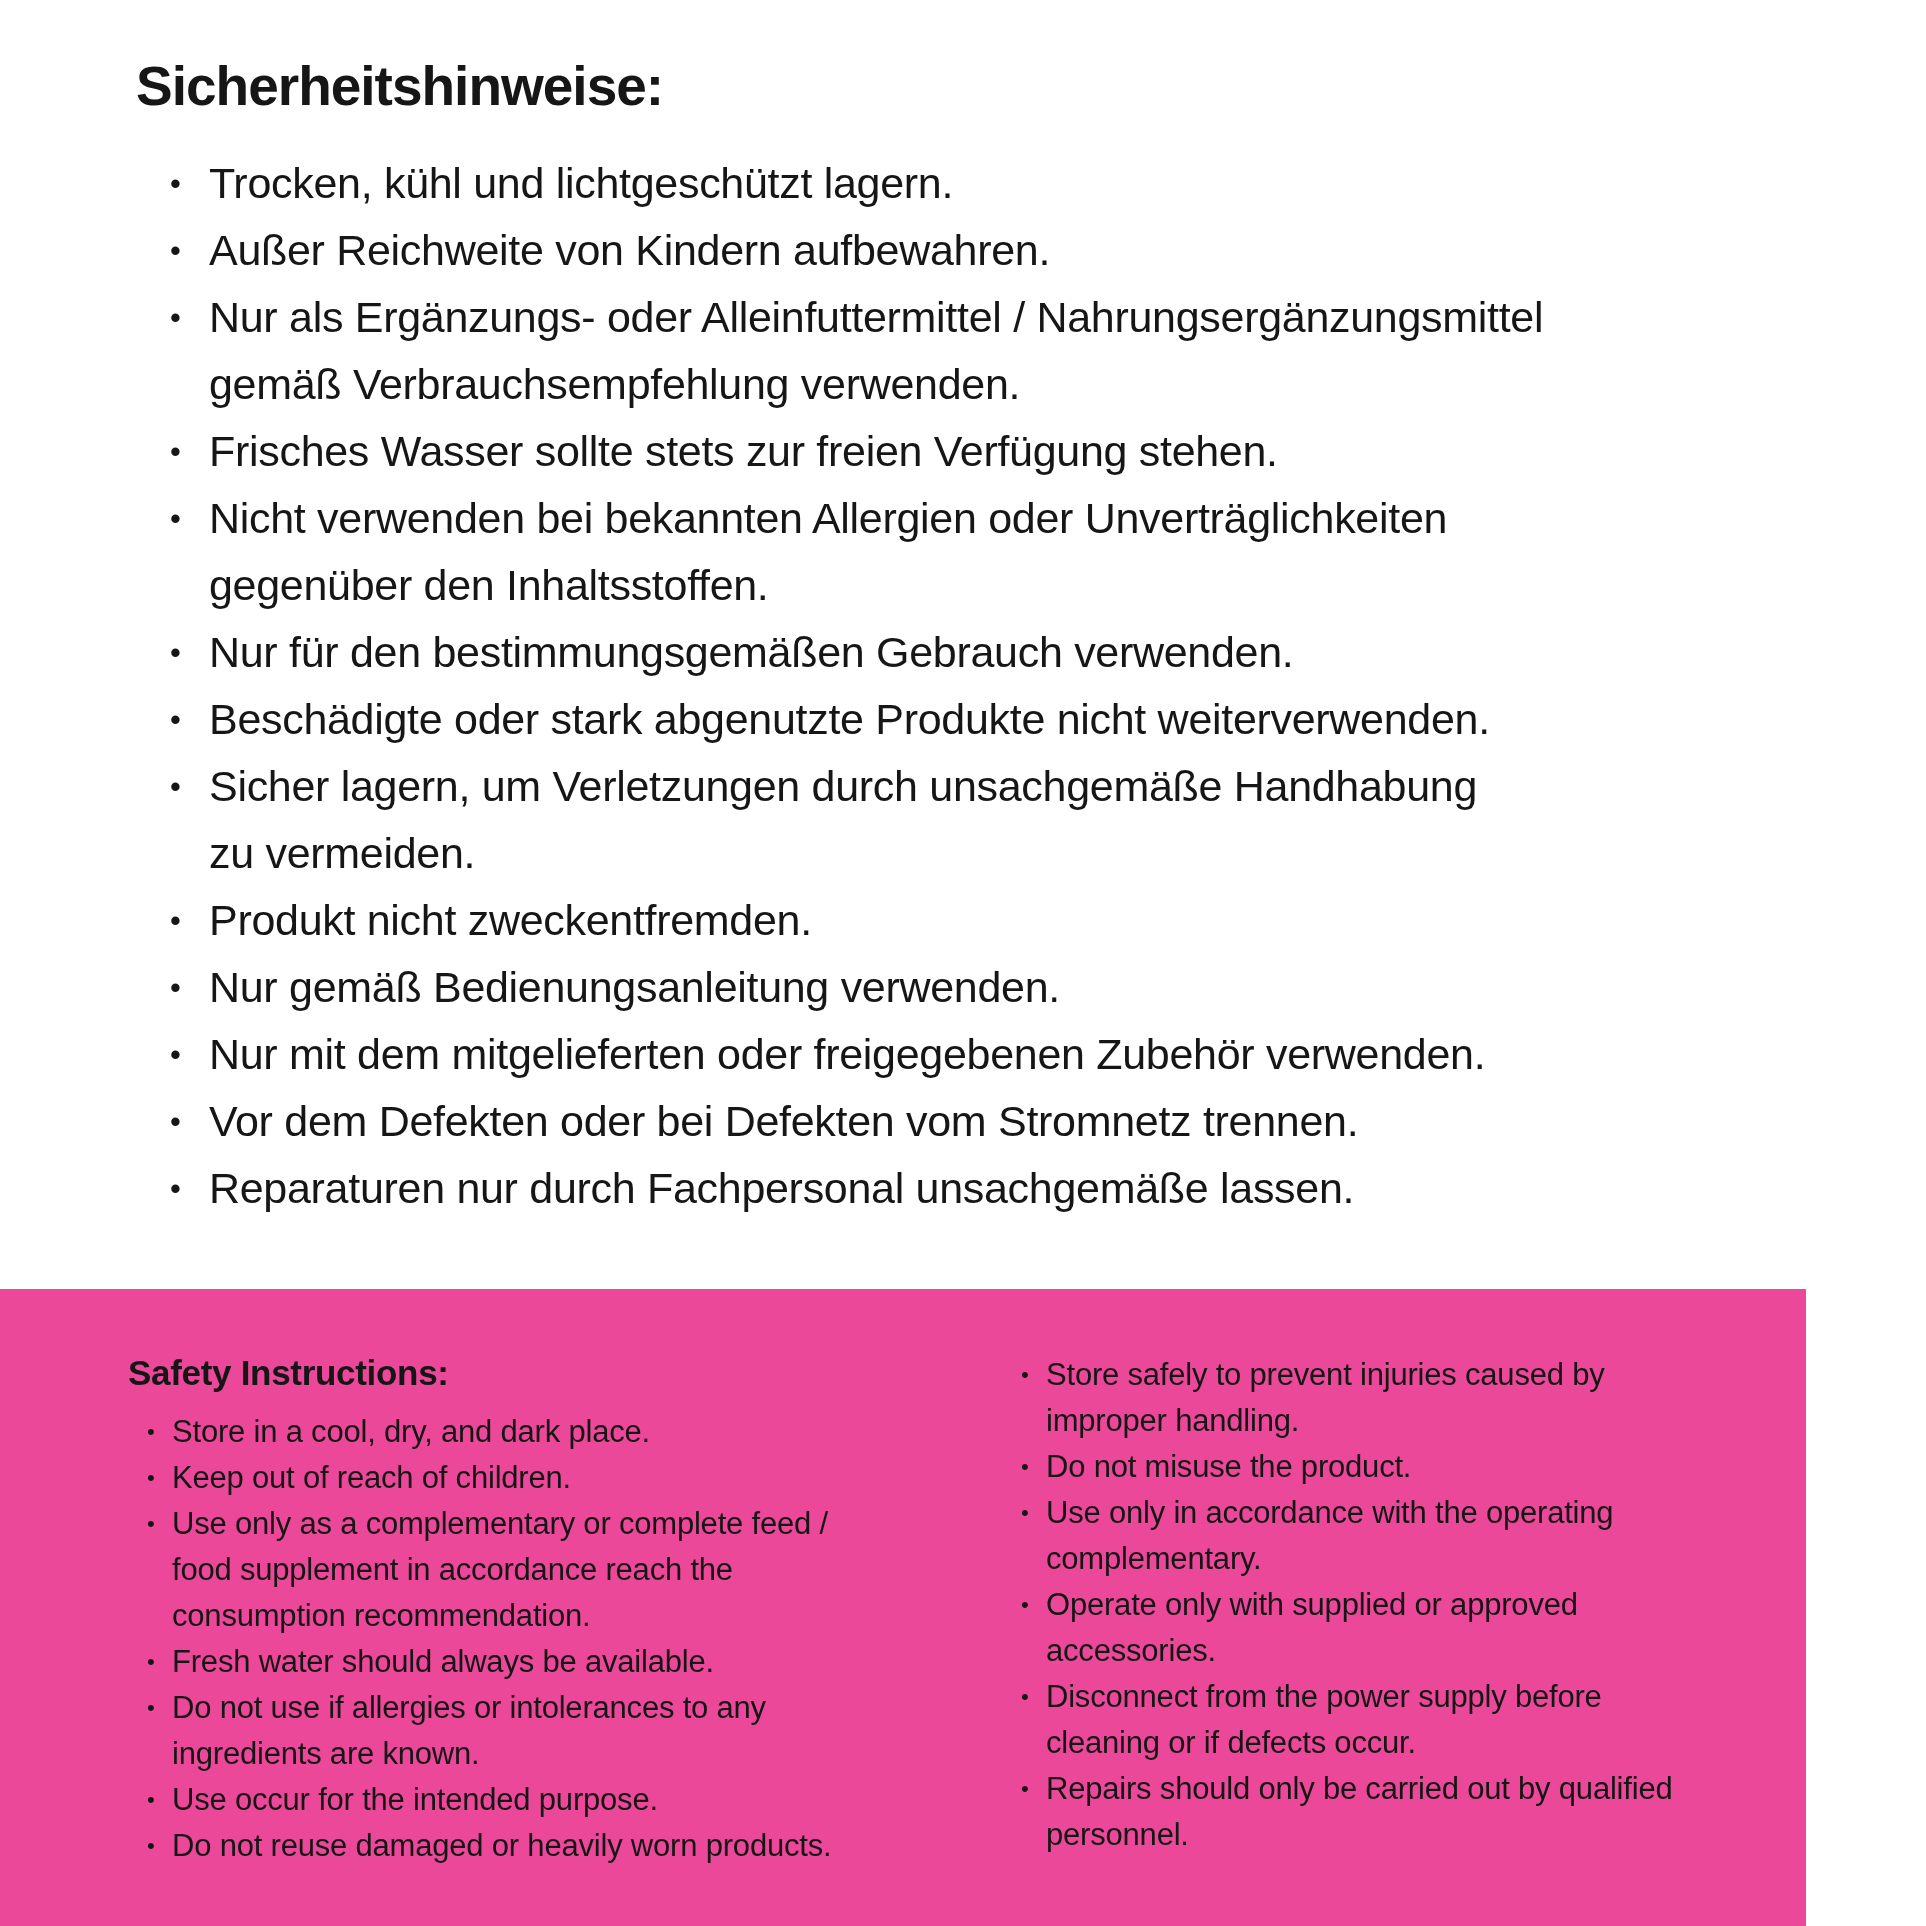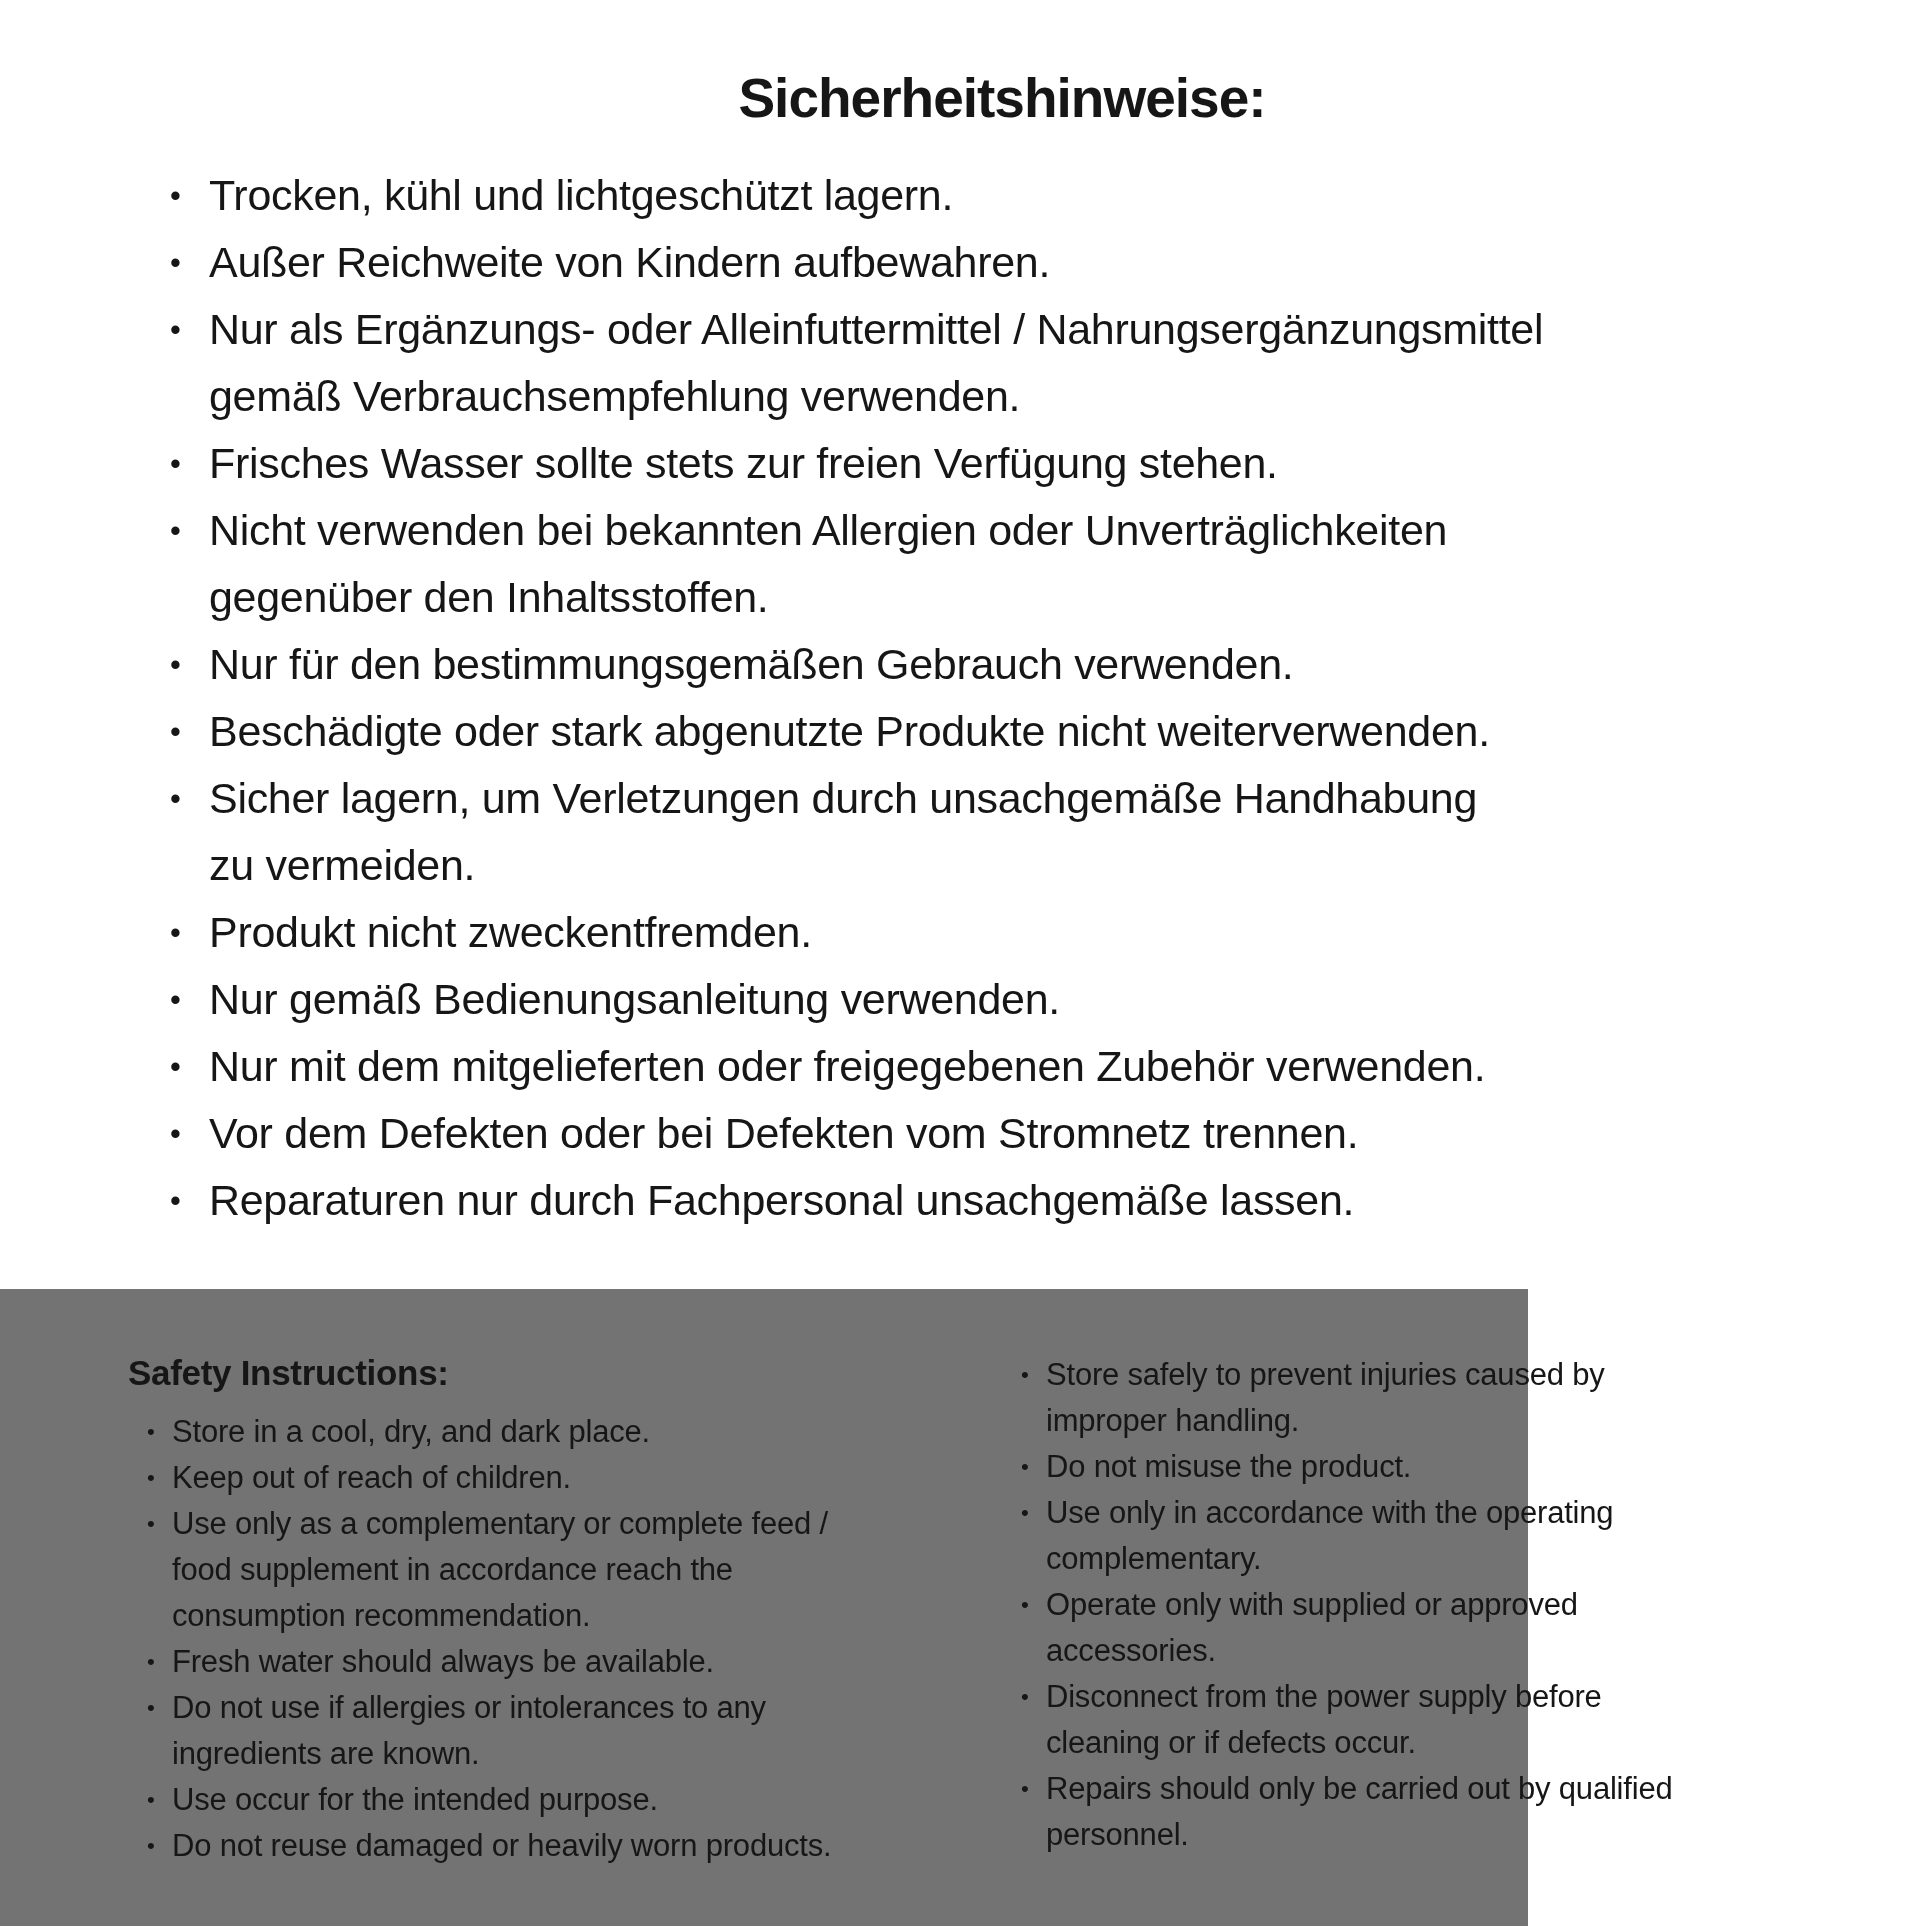--- a/index.html
+++ b/index.html
@@ -18,26 +18,25 @@
   }
 
   
   .german-section {
     position: absolute;
     left: 136px;
     top: 54px;
     right: 58px;
   }
   .german-section h1 {
-    margin: 12px;
+    margin: 0;
     font-size: 55px;
     line-height: 64px;
     font-weight: 700;
     letter-spacing: -1px;
-    text-align: center;
   }
   .german-section ul {
     list-style: none;
     margin: 32px 0 0 0;
     padding: 0;
     font-size: 43px;
     line-height: 67px;
     letter-spacing: -0.3px;
   }
 
@@ -56,23 +55,23 @@
     width: 39px;
   }
   .lines { flex: 1 1 auto; }
   .line { white-space: nowrap; }
 
   
   .english-section {
     position: absolute;
     left: 0;
     top: 1289px;
-    width: 1528px;
+    width: 1806px;
     height: 638px;
-    background: #737373;
+    background: #ec4899;
   }
   .cols {
     display: flex;
     align-items: flex-start;
     padding: 63px 26px 0 128px;
   }
   .col-left {
     flex: 0 0 auto;
     width: 874px;
   }

